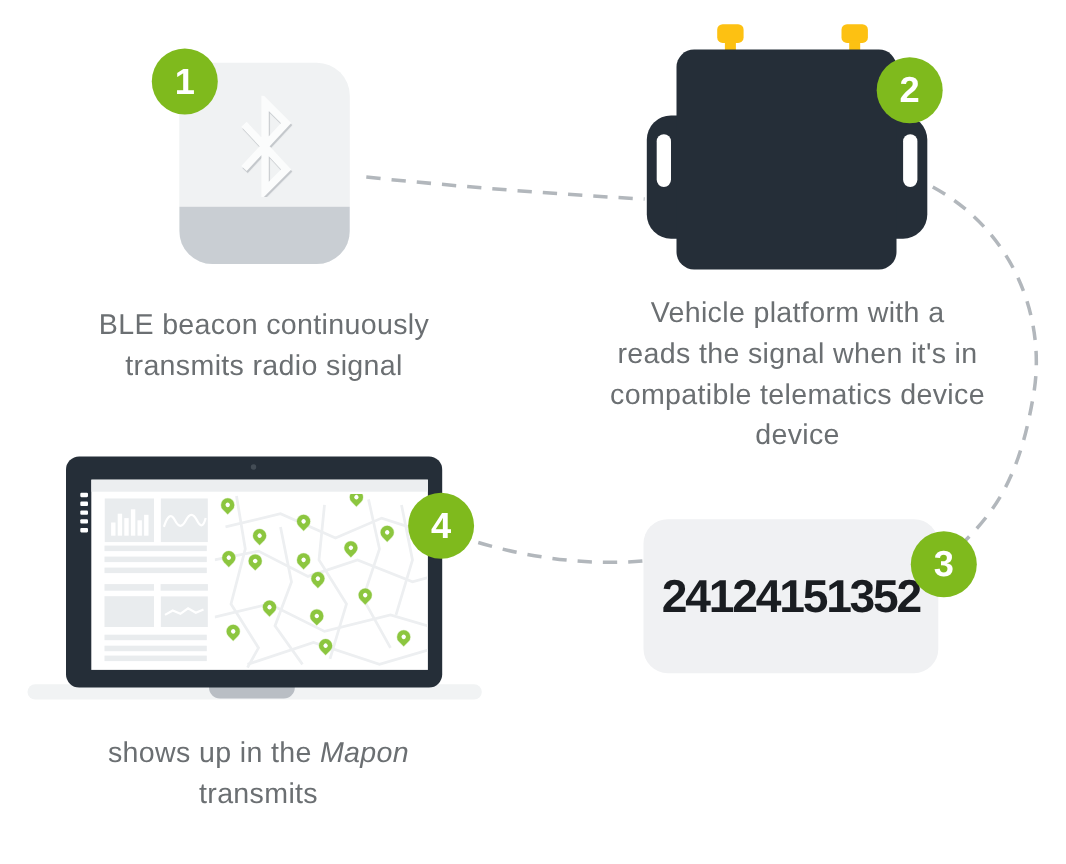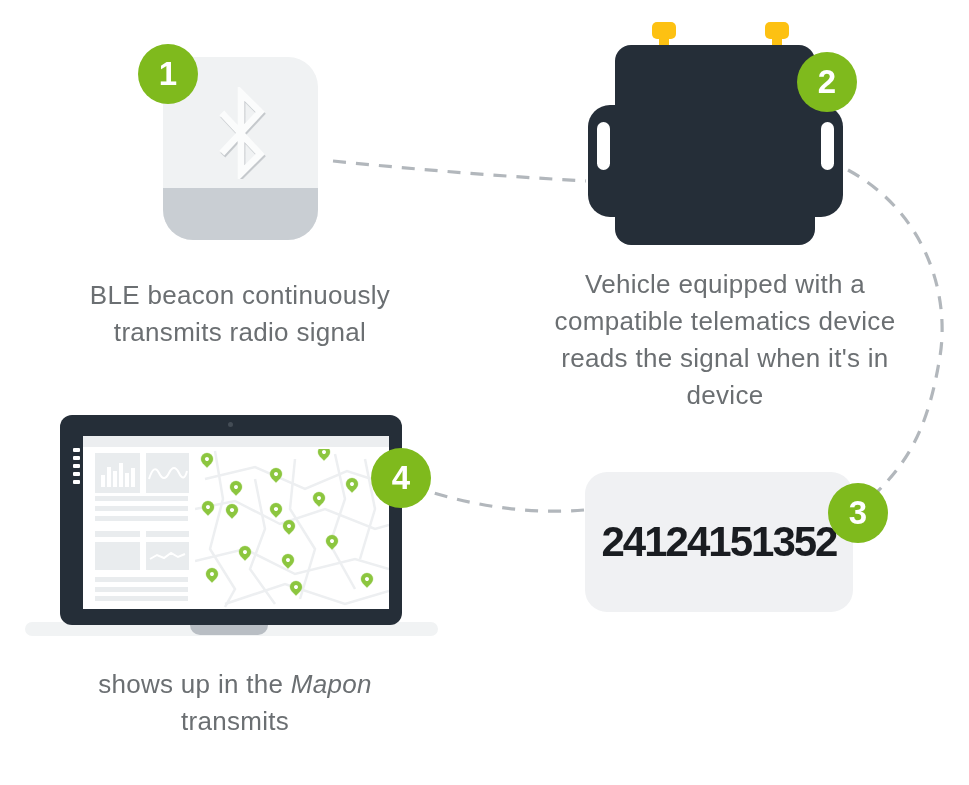--- a/index.html
+++ b/index.html
@@ -95,23 +95,23 @@
     <div class="antenna" style="left:64px;"></div>
     <div class="antenna" style="left:177px;"></div>
     <div class="device-flange" style="left:0;"></div>
     <div class="device-flange" style="right:0;"></div>
     <div class="device-body"></div>
     <div class="device-slot" style="left:9px;"></div>
     <div class="device-slot" style="right:9px;"></div>
   </div>
   <div class="badge" style="left:797px;top:52px;">2</div>
   <div class="caption" style="left:488px;top:266px;width:474px;">
-    <div>Vehicle equipped with a</div>
+    <div>Vehicle platform with a</div>
+    <div>reads the signal when it's in</div>
     <div>compatible telematics device</div>
-    <div>reads the signal when it's in</div>
     <div>device</div>
   </div>
 
   <div class="code-box">
     <div class="code-line">24124151352</div>
   </div>
   <div class="badge" style="left:828px;top:483px;">3</div>
 
   <div class="laptop-base-bar"></div>
   <div class="laptop-hinge"></div>

